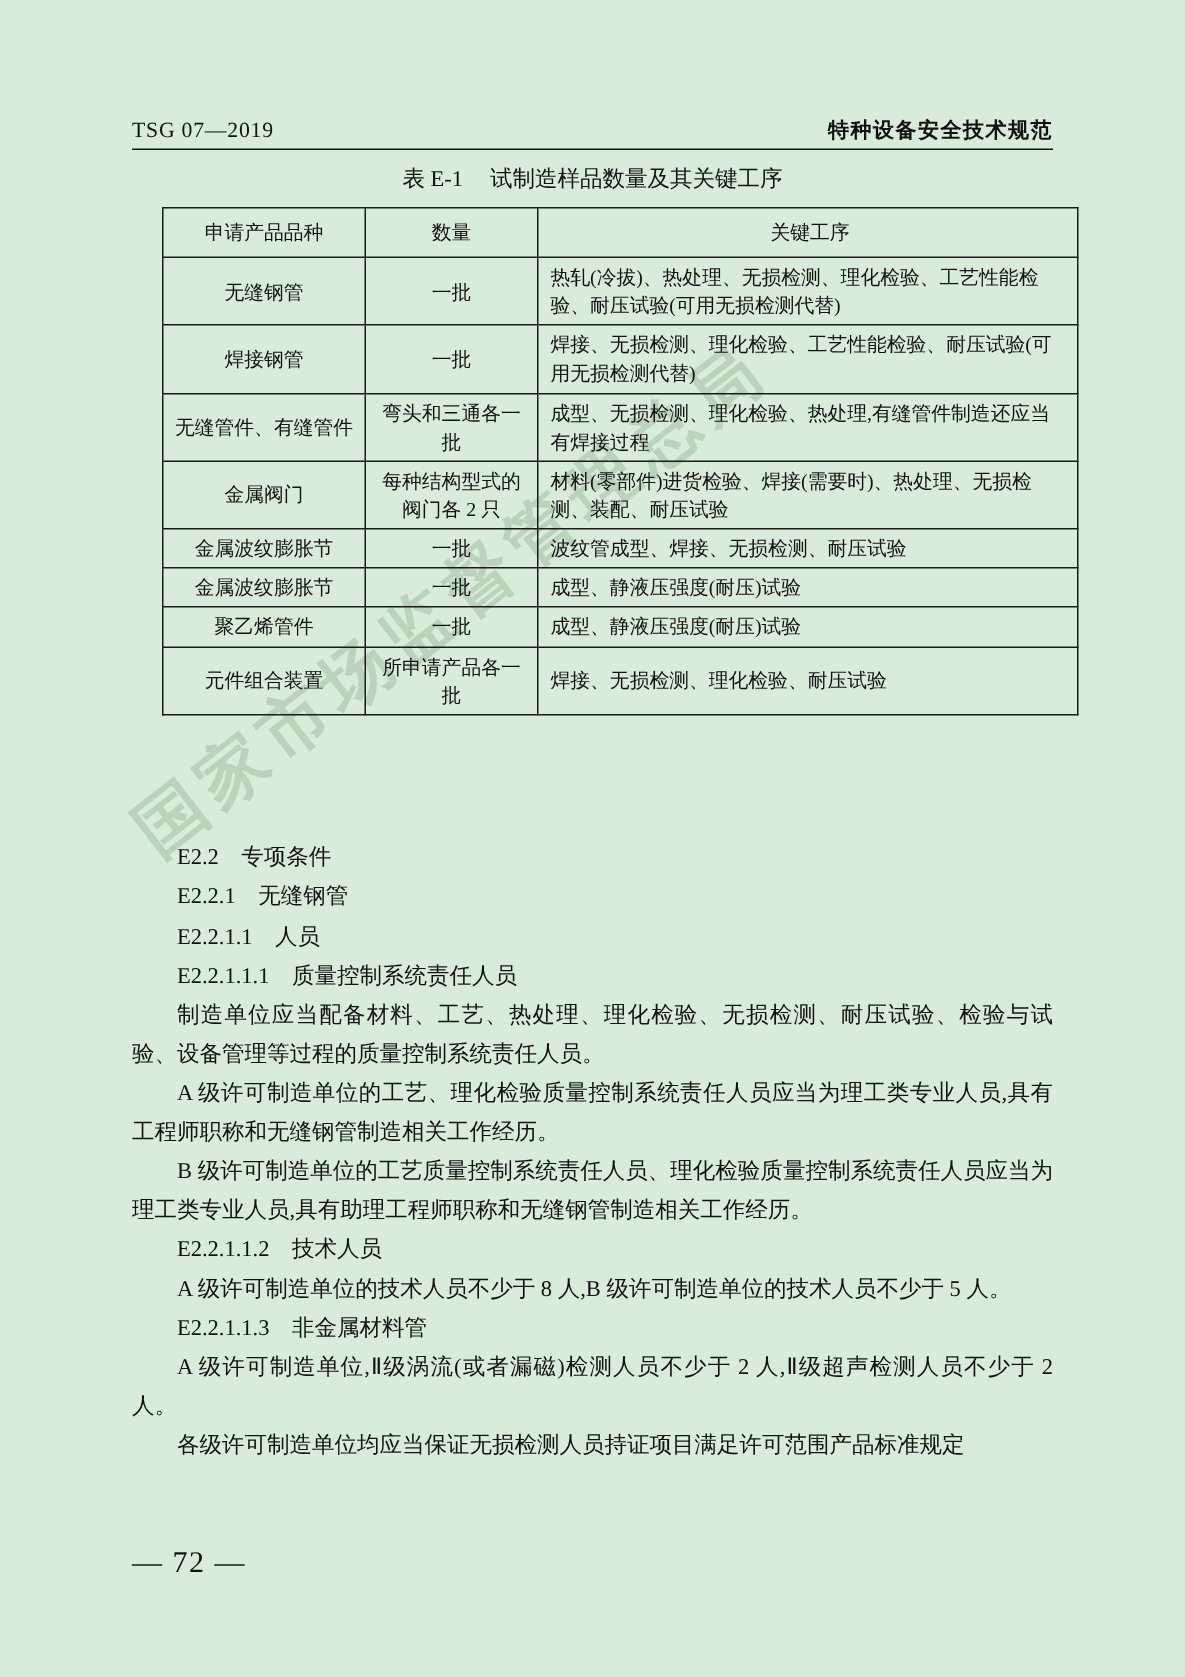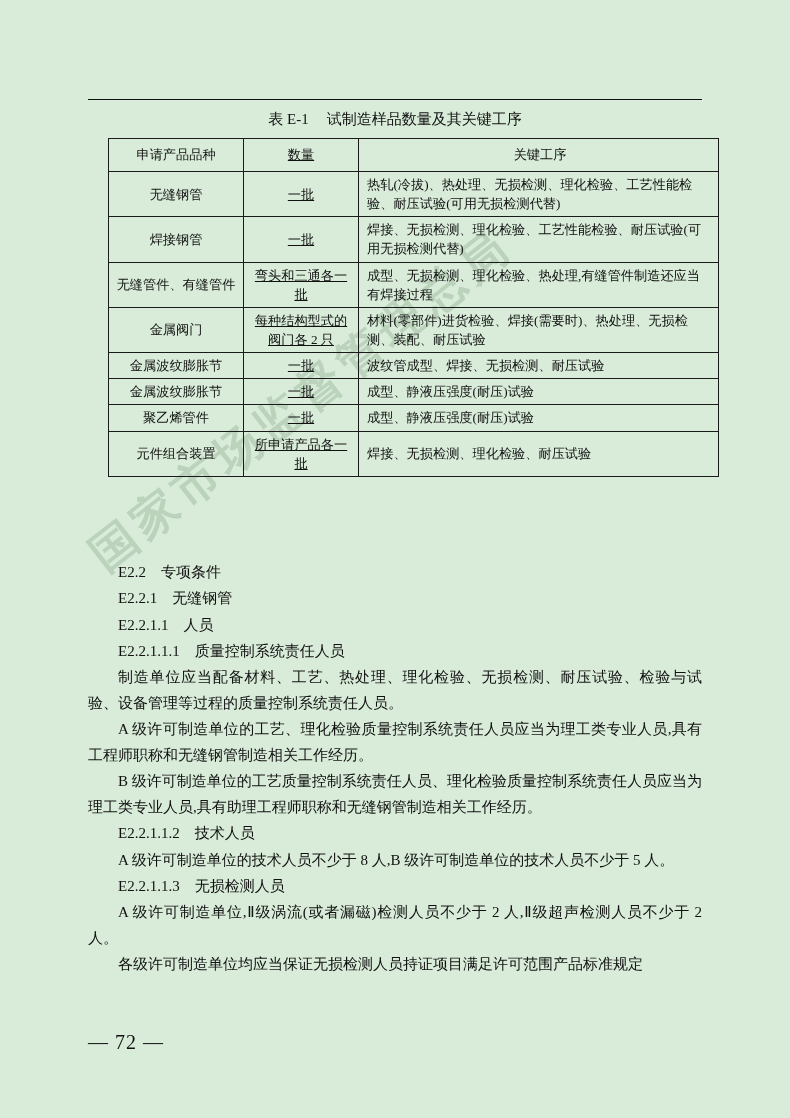--- a/index.html
+++ b/index.html
@@ -75,21 +75,21 @@
     table-layout: fixed;
   }
   table.tbl td, table.tbl th {
     border: 1px solid #1a1a1a;
     padding: 3px 5px;
     vertical-align: middle;
     font-weight: normal;
     line-height: 1.45;
   }
   .col1 { width: 124px; text-align: center; }
-  .col2 { width: 104px; text-align: center; text-decoration: underline; }
+  .col2 { width: 104px; text-align: center; }
   .col3 { width: 346px; text-align: left; padding-left: 8px !important; }
   .hdr td { text-align: center; height: 26px; }
   .c-center { text-align: center; }
 
   
   .body-text {
     position: absolute;
     left: 88px;
     top: 560px;
     width: 614px;
@@ -133,20 +133,24 @@
 </style>
 </head>
 <body>
 
 <div class="page">
 
   <div class="watermark">
     <div>国家市场监督管理总局</div>
   </div>
 
+  <div class="header">
+    <div class="header-left">TSG 07—2019</div>
+    <div class="header-right">特种设备安全技术规范</div>
+  </div>
   <div class="header-rule"></div>
 
   <div class="table-caption">
     <span>表 E-1</span><span class="cap-sp"></span><span>试制造样品数量及其关键工序</span>
   </div>
 
   <table class="tbl">
     <tbody>
       <tr class="hdr">
         <td class="col1">申请产品品种</td>
@@ -199,19 +203,19 @@
   <div class="body-text">
     <p class="hd">E2.2　专项条件</p>
     <p class="hd">E2.2.1　无缝钢管</p>
     <p class="hd">E2.2.1.1　人员</p>
     <p class="hd">E2.2.1.1.1　质量控制系统责任人员</p>
     <p class="ind1">制造单位应当配备材料、工艺、热处理、理化检验、无损检测、耐压试验、检验与试验、设备管理等过程的质量控制系统责任人员。</p>
     <p class="ind1">A 级许可制造单位的工艺、理化检验质量控制系统责任人员应当为理工类专业人员,具有工程师职称和无缝钢管制造相关工作经历。</p>
     <p class="ind1">B 级许可制造单位的工艺质量控制系统责任人员、理化检验质量控制系统责任人员应当为理工类专业人员,具有助理工程师职称和无缝钢管制造相关工作经历。</p>
     <p class="hd">E2.2.1.1.2　技术人员</p>
     <p class="ind1">A 级许可制造单位的技术人员不少于 8 人,B 级许可制造单位的技术人员不少于 5 人。</p>
-    <p class="hd">E2.2.1.1.3　无损检测人员</p>
+    <p class="hd">E2.2.1.1.3　非金属材料管</p>
     <p class="ind1">A 级许可制造单位,Ⅱ级涡流(或者漏磁)检测人员不少于 2 人,Ⅱ级超声检测人员不少于 2 人。</p>
     <p class="ind1">各级许可制造单位均应当保证无损检测人员持证项目满足许可范围产品标准规定</p>
   </div>
 
   <div class="page-num">— 72 —</div>
 </div>
 
 </body></html>

